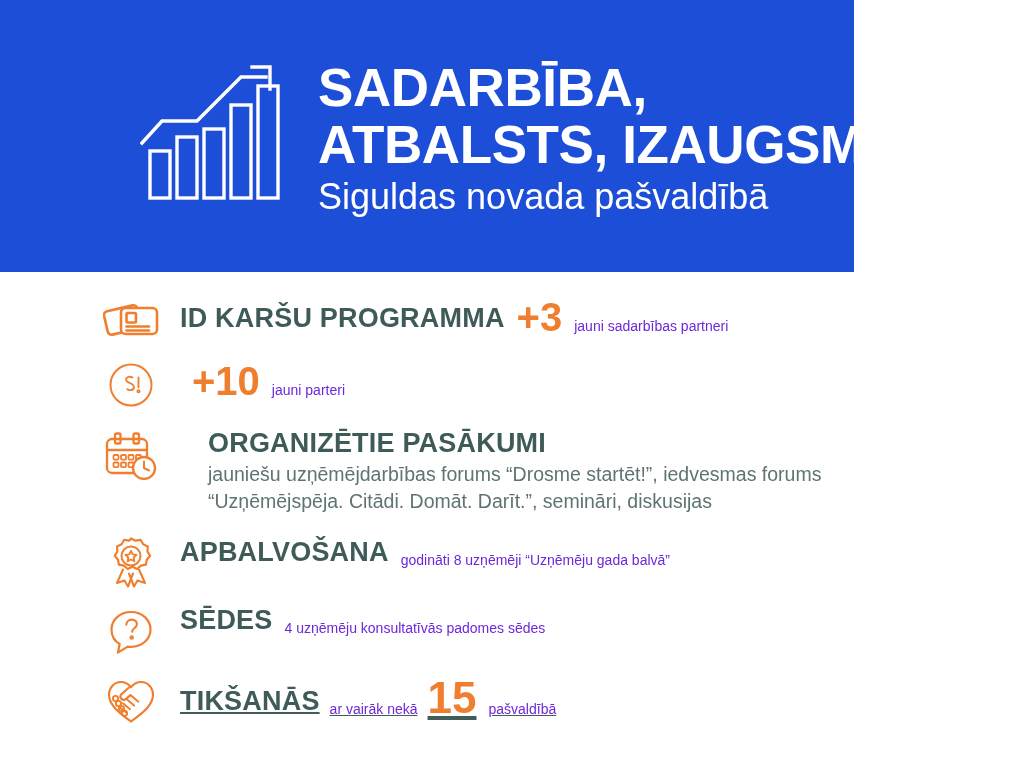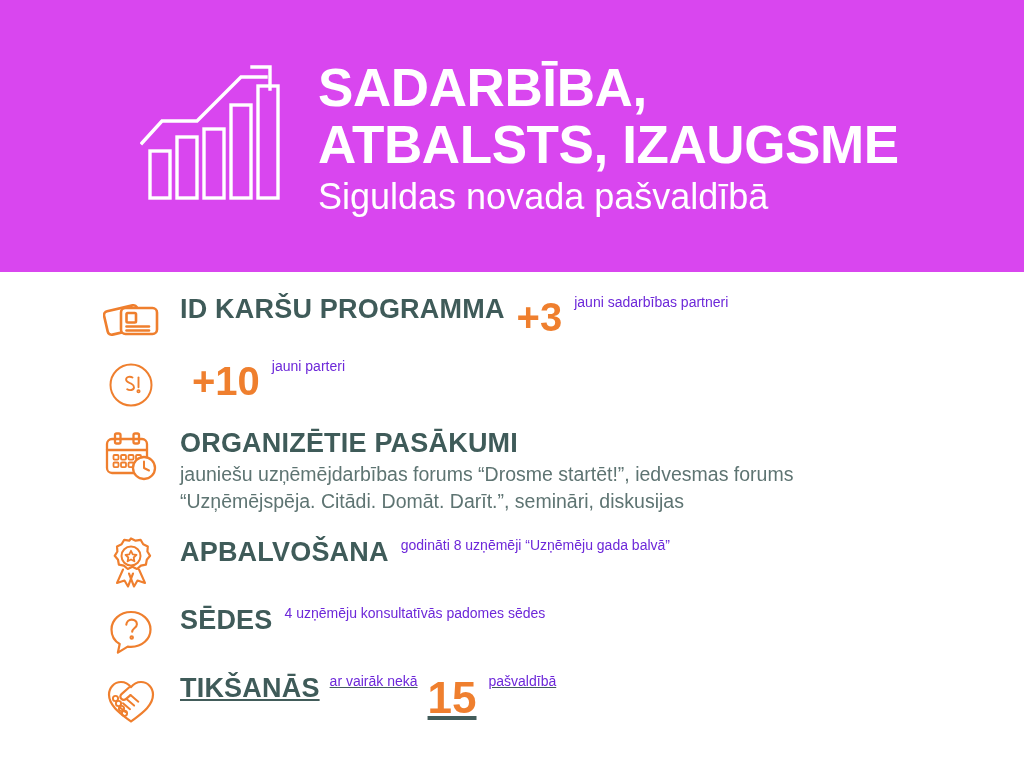--- a/index.html
+++ b/index.html
@@ -21,23 +21,23 @@
   .poster {
     position: relative;
     width: 1024px;
     height: 768px;
     background: #ffffff;
   }
 
   
   .header {
     position: relative;
-    width: 1024px;
+    width: 854px;
     height: 272px;
-    background: #d946ef;
+    background: #1d4ed8;
     display: flex;
     align-items: center;
     padding-left: 140px;
   }
 
   .header-icon {
     width: 150px;
     height: 150px;
     flex: 0 0 150px;
     margin-right: 28px;
@@ -100,21 +100,21 @@
   .stat-body {
     flex: 1 1 auto;
     display: flex;
     flex-direction: column;
     justify-content: center;
     padding-top: 2px;
   }
 
   .stat-main {
     display: flex;
-    align-items: flex-start;
+    align-items: flex-end;
     flex-wrap: nowrap;
   }
 
   .stat-title {
     font-weight: 700;
     font-size: 27px;
     letter-spacing: 0.2px;
     color: #3F5B59;
     white-space: nowrap;
   }
@@ -143,21 +143,21 @@
     font-size: 19.5px;
     line-height: 1.38;
     color: #5E7472;
     margin-top: 2px;
     max-width: 760px;
   }
 
   
   .row-id      { margin-top: 2px; }
   .row-radits  { margin-top: 6px; }
-  .row-events  { margin-top: 12px; align-items: flex-start; }
+  .row-events  { margin-top: 12px; align-items: flex-start; gap: 28px; }
   .row-events .stat-icon { margin-top: 2px; }
   .row-awards  { margin-top: 20px; }
   .row-meetings{ margin-top: 10px; }
   .row-greet   { margin-top: 10px; text-decoration: underline; }
 
   .row-events .stat-title { font-size: 27px; }
   .row-awards .stat-title { font-size: 27px; }
   .row-meetings .stat-title { font-size: 27px; }
   .row-greet .stat-title { font-size: 27px; }
 

